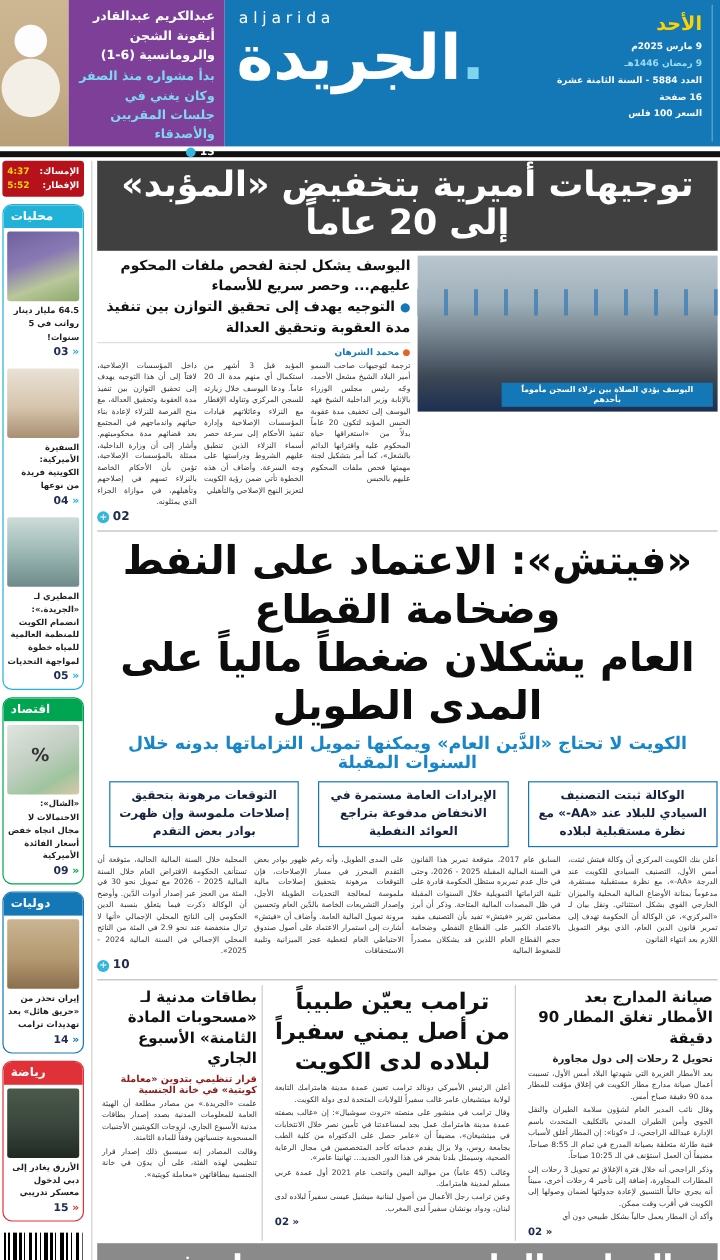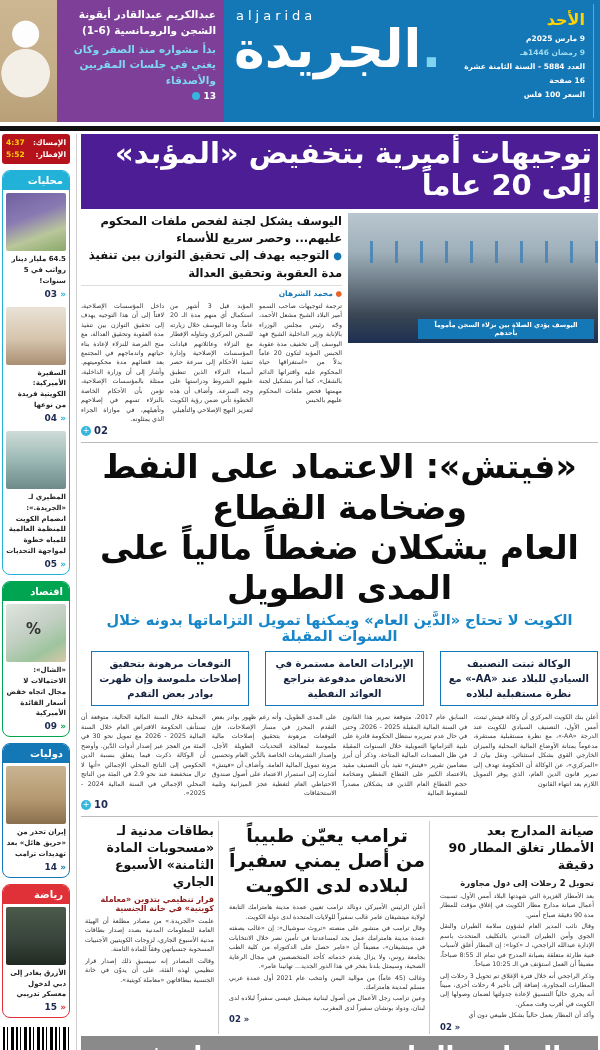--- a/index.html
+++ b/index.html
@@ -12,50 +12,50 @@
   .masthead { flex:1; background:#1478b6; color:#fff; display:flex; padding:4px 6px; }
   .logo-wrap { flex:1; position:relative; text-align:left; }
   .logo-en { font-size:13px; letter-spacing:4px; color:#fff; margin:4px 18px 0 6px; }
   .logo-ar { font-size:52px; font-weight:bold; line-height:1.0; color:#fff; margin-left:4px; }
   .logo-dot { color:#7fd4ef; }
   .logo-site { font-size:11px; color:#eaf6fc; margin:0 0 2px 10px; }
   .dateblock { width:112px; padding:6px 8px 0 0; border-right:1px solid rgba(255,255,255,.35); }
   .day { color:#ffd200; font-size:16px; font-weight:bold; margin-bottom:5px; }
   .dateblock .dl { font-size:7.5px; color:#fff; font-weight:bold; margin-bottom:5px; white-space:nowrap; }
   .dateblock .dl.hijri { color:#9fdcf2; }
-  .promo { width:167px; background:#7d3f98; color:#fff; padding:7px 8px 4px; }
+  .promo { width:130px; background:#7d3f98; color:#fff; padding:7px 8px 4px; }
   .promo-title { font-size:10.5px; font-weight:bold; line-height:1.5; }
   .promo-sub { font-size:10.5px; font-weight:bold; color:#7fd8f0; line-height:1.5; margin-top:3px; }
   .promo-page { font-size:9px; font-weight:bold; margin-top:2px; display:flex; align-items:center; gap:3px; }
   .promo-dot { width:8px; height:8px; border-radius:50%; background:#35b6dd; display:inline-block; }
   .singer-photo { width:57px; background:
       radial-gradient(circle at 45% 28%, #fdfdfd 0 14%, transparent 15%),
       radial-gradient(circle at 45% 60%, #f3efe6 0 30%, transparent 31%),
       linear-gradient(180deg,#cdb793 0%, #c4ad87 60%, #b89f78 100%); }
   .black-rule { height:5px; background:#111; margin-top:4px; }
 
   
   .content { display:flex; gap:4px; padding:3px 0 0; }
   .main { flex:1; padding:0 2px 0 4px; border-left:1px solid #cfcfcf; }
   .aside { width:72px; padding:0 2px; display:flex; flex-direction:column; gap:6px; }
 
   
   .prayer { background:#b5121b; border-radius:3px; padding:3px 4px; font-size:7.5px; color:#fff; font-weight:bold; line-height:1.6; }
   .prayer .num { color:#ffd200; float:left; }
   .side-card { border:1.5px solid #ccc; border-radius:8px; overflow:hidden; }
-  .side-head { color:#fff; font-size:10px; font-weight:bold; text-align:right; padding:4px 6px; }
+  .side-head { color:#fff; font-size:10px; font-weight:bold; text-align:left; padding:4px 6px; }
   .side-item { padding:3px 3px 5px; }
   .side-photo { width:100%; height:58px; border-radius:2px; }
   .side-text { font-size:7px; font-weight:bold; color:#222; line-height:1.55; margin-top:3px; }
   .side-page { font-size:9px; font-weight:bold; color:#1d2a52; margin-top:2px; }
   .side-page .chev { font-weight:bold; }
   .barcode { height:40px; margin-top:2px; background:repeating-linear-gradient(90deg,#000 0 2px,#fff 2px 4px,#000 4px 5px,#fff 5px 8px,#000 8px 11px,#fff 11px 13px); border:1px solid #fff; }
 
   
-  .lead-bar { background:#4c1d95; color:#fff; font-size:29px; font-weight:bold; padding:4px 6px 7px; line-height:1.1; }
+  .lead-bar { background:#404040; color:#fff; font-size:29px; font-weight:bold; text-align:center; padding:4px 6px 7px; line-height:1.1; }
   .lead-body { display:flex; gap:6px; margin-top:4px; }
   .lead-photo { width:250px; height:130px; position:relative; flex:none; background:
       linear-gradient(180deg,#b9c6cf 0%, #9fb0ba 30%, #6c7a86 55%, #3c4754 78%, #1d2f52 100%);
   }
   .lead-photo .rail { position:absolute; top:28px; left:0; right:0; height:22px;
       background:repeating-linear-gradient(90deg, transparent 0 22px, #3f7fb5 22px 25px); opacity:.8; }
   .lead-photo .caption { position:absolute; bottom:4px; right:4px; left:70px; background:#1478b6; color:#fff; font-size:6.5px; font-weight:bold; padding:2px 4px; text-align:center; }
   .lead-right { flex:1; min-width:0; }
   .lead-sub1 { font-size:11.5px; font-weight:bold; color:#111; line-height:1.5; }
   .lead-sub2 { font-size:11.5px; font-weight:bold; color:#111; line-height:1.5; border-bottom:1px solid #ddd; padding-bottom:3px; margin-bottom:3px; }

